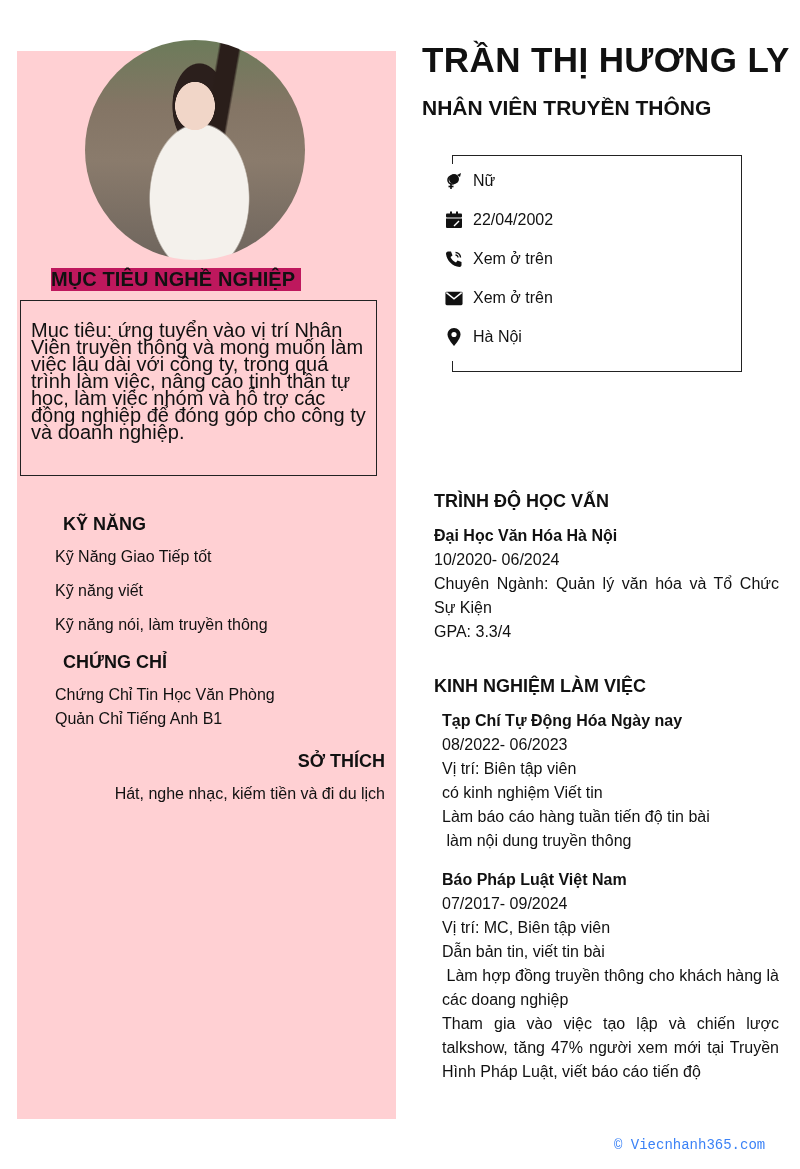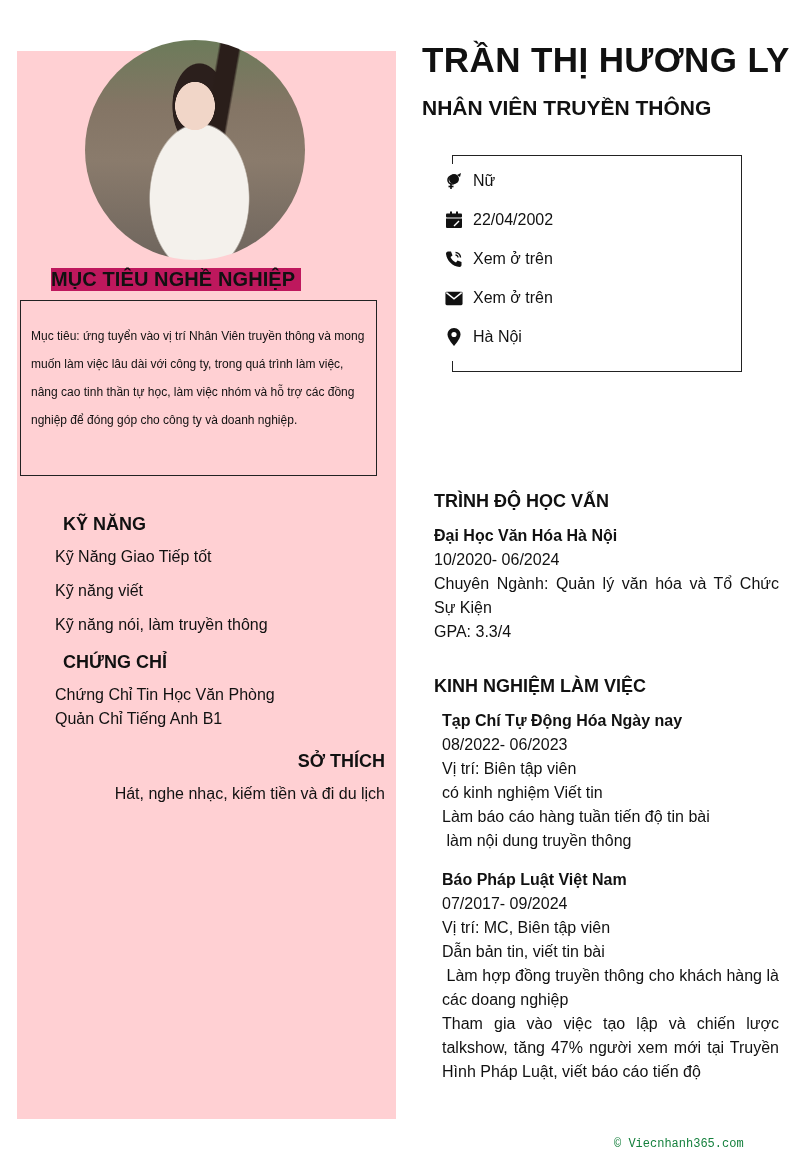--- a/index.html
+++ b/index.html
@@ -23,21 +23,21 @@
 
   .objective-box {
     position: absolute; left: 20px; top: 300px; width: 357px; height: 176px;
     border: 1px solid #222;
     padding: 21px 10px 0 10px;
   }
   .objective-title {
     position: absolute; left: 51px; top: 268px; padding: 0 6px 0 0;
     background: #be185d; font-weight: bold; font-size: 20px; letter-spacing: 0.1px;
   }
-  .objective-text { font-size: 12px; line-height: 28px; }
+  .objective-text { font-size: 20px; line-height: 17px; }
 
   .side-section { position: absolute; left: 55px; width: 330px; }
   .side-h { font-weight: bold; font-size: 18px; margin-bottom: 10px; margin-left: 8px; }
   .side-item { font-size: 16px; line-height: 24px; }
   .skills .side-item { margin-bottom: 10px; }
 
   .name {
     position: absolute; left: 422px; top: 40px; font-size: 35px; font-weight: bold;
     letter-spacing: 0.4px; white-space: nowrap;
   }
@@ -58,21 +58,21 @@
 
   .main-section { position: absolute; left: 434px; width: 345px; }
   .main-h { font-weight: bold; font-size: 18px; margin-bottom: 12px; }
   .org { font-weight: bold; font-size: 16px; line-height: 24px; }
   .line { font-size: 16px; line-height: 24px; text-align: justify; }
   .ws { white-space: pre; }
   .job { margin-bottom: 15px; margin-left: 8px; }
 
   .footer {
     position: absolute; left: 614px; top: 1137px; font-family: "Liberation Mono", "DejaVu Sans Mono", monospace;
-    font-size: 12px; color: #15803d; white-space: nowrap;
+    font-size: 14px; color: #3b82f6; white-space: nowrap;
   }
 </style>
 </head>
 <body>
 
 <div class="sidebar"></div>
 
 <div class="avatar"></div>
 
 <div class="objective-box">

